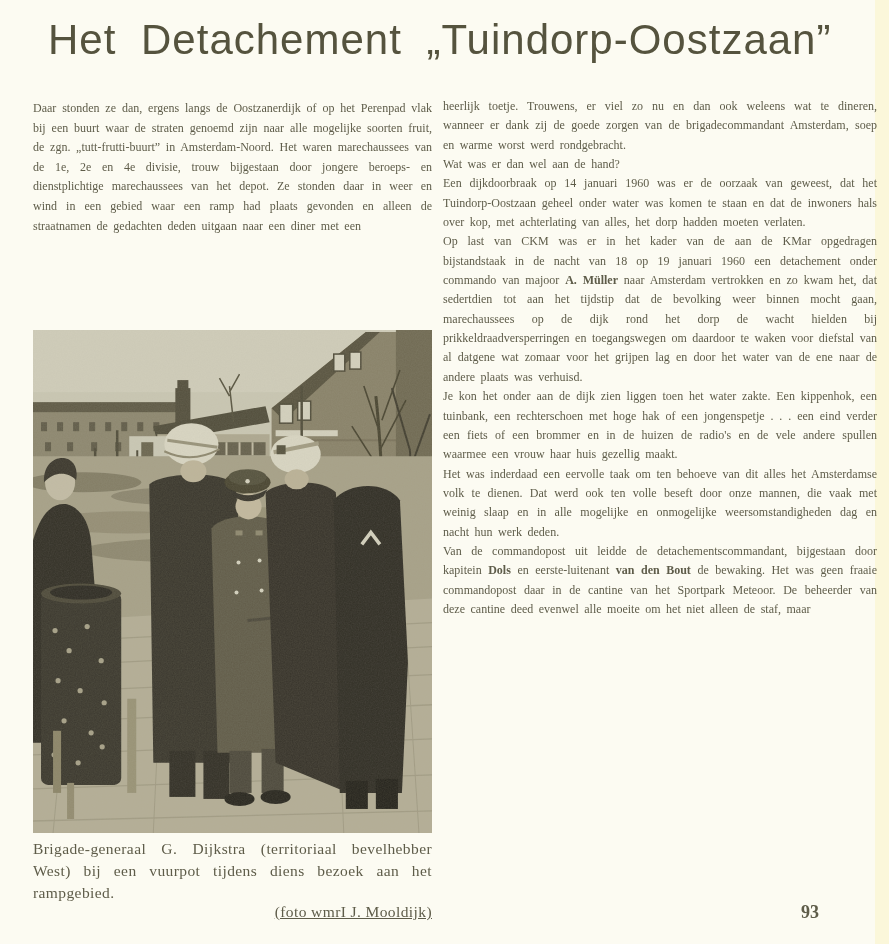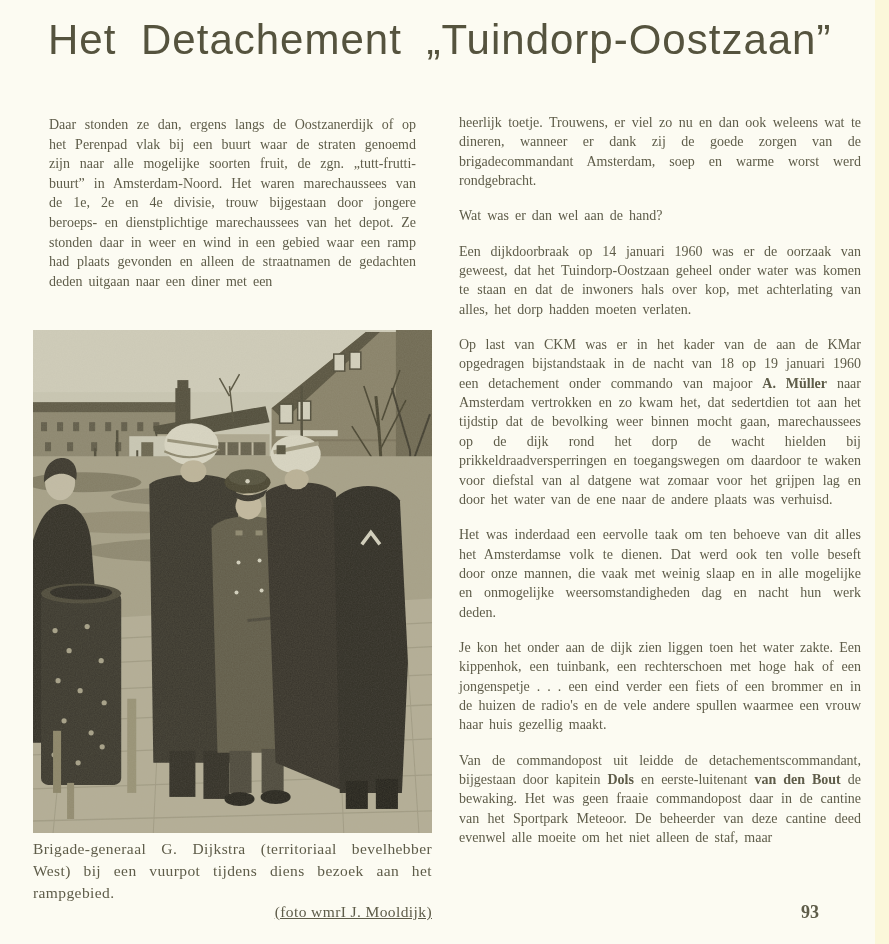--- a/index.html
+++ b/index.html
@@ -15,22 +15,22 @@
   .title{
     position:absolute;left:48px;top:16px;margin:0;
     font-family:"Liberation Sans",sans-serif;
     font-weight:400;font-size:42px;letter-spacing:1px;word-spacing:12px;
     color:var(--title-ink,#55533e);white-space:nowrap;
   }
   .col{position:absolute;}
   .col-left{left:33px;top:99px;width:399px;}
   .col-right{left:443px;top:97px;width:434px;}
   .par{
-    margin:16px;text-align:justify;
-    font-size:14px;line-height:19.6px;word-spacing:2.5px;
+    margin:0;text-align:justify;
+    font-size:12px;line-height:19.6px;word-spacing:2.5px;
   }
   .col-right .par{line-height:19.35px;}
   .b{font-weight:bold;}
   .photo{position:absolute;left:33px;top:330px;width:399px;height:503px;margin:0;}
   .photo svg{display:block;}
   .caption{
     position:absolute;left:33px;top:838px;width:399px;
     font-weight:normal;font-size:15.5px;line-height:22px;
     text-align:justify;word-spacing:2px;letter-spacing:.4px;
   }
@@ -235,19 +235,19 @@
   </figure>
 
   <div class="caption">Brigade-generaal G. Dijkstra (territoriaal bevelhebber West) bij een vuurpot tijdens diens bezoek aan het rampgebied.</div>
   <div class="credit">(foto wmrI J. Mooldijk)</div>
 
   <div class="col col-right">
       <p class="par"><span>heerlijk toetje. Trouwens, er viel zo nu en dan ook weleens wat te dineren, wanneer er dank zij de goede zorgen van de brigadecommandant Amsterdam, soep en warme worst werd rondgebracht.</span></p>
       <p class="par"><span>Wat was er dan wel aan de hand?</span></p>
       <p class="par"><span>Een dijkdoorbraak op 14 januari 1960 was er de oorzaak van geweest, dat het Tuindorp-Oostzaan geheel onder water was komen te staan en dat de inwoners hals over kop, met achterlating van alles, het dorp hadden moeten verlaten.</span></p>
       <p class="par"><span>Op last van CKM was er in het kader van de aan de KMar opgedragen bijstandstaak in de nacht van 18 op 19 januari 1960 een detachement onder commando van majoor </span><span class="b">A. Müller</span><span> naar Amsterdam vertrokken en zo kwam het, dat sedertdien tot aan het tijdstip dat de bevolking weer binnen mocht gaan, marechaussees op de dijk rond het dorp de wacht hielden bij prikkeldraadversperringen en toegangswegen om daardoor te waken voor diefstal van al datgene wat zomaar voor het grijpen lag en door het water van de ene naar de andere plaats was verhuisd.</span></p>
+      <p class="par"><span>Je kon het onder aan de dijk zien liggen toen het water zakte. Een kippenhok, een tuinbank, een rechterschoen met hoge hak of een jongenspetje . . . een eind verder een fiets of een brommer en in de huizen de radio's en de vele andere spullen waarmee een vrouw haar huis gezellig maakt.</span></p>
       <p class="par"><span>Het was inderdaad een eervolle taak om ten behoeve van dit alles het Amsterdamse volk te dienen. Dat werd ook ten volle beseft door onze mannen, die vaak met weinig slaap en in alle mogelijke en onmogelijke weersomstandigheden dag en nacht hun werk deden.</span></p>
-      <p class="par"><span>Je kon het onder aan de dijk zien liggen toen het water zakte. Een kippenhok, een tuinbank, een rechterschoen met hoge hak of een jongenspetje . . . een eind verder een fiets of een brommer en in de huizen de radio's en de vele andere spullen waarmee een vrouw haar huis gezellig maakt.</span></p>
       <p class="par"><span>Van de commandopost uit leidde de detachementscommandant, bijgestaan door kapitein </span><span class="b">Dols</span><span> en eerste-luitenant </span><span class="b">van den Bout</span><span> de bewaking. Het was geen fraaie commandopost daar in de cantine van het Sportpark Meteoor. De beheerder van deze cantine deed evenwel alle moeite om het niet alleen de staf, maar</span></p>
     </div>
 
   <div class="pageno">93</div>
 </div>
 
 </body></html>

